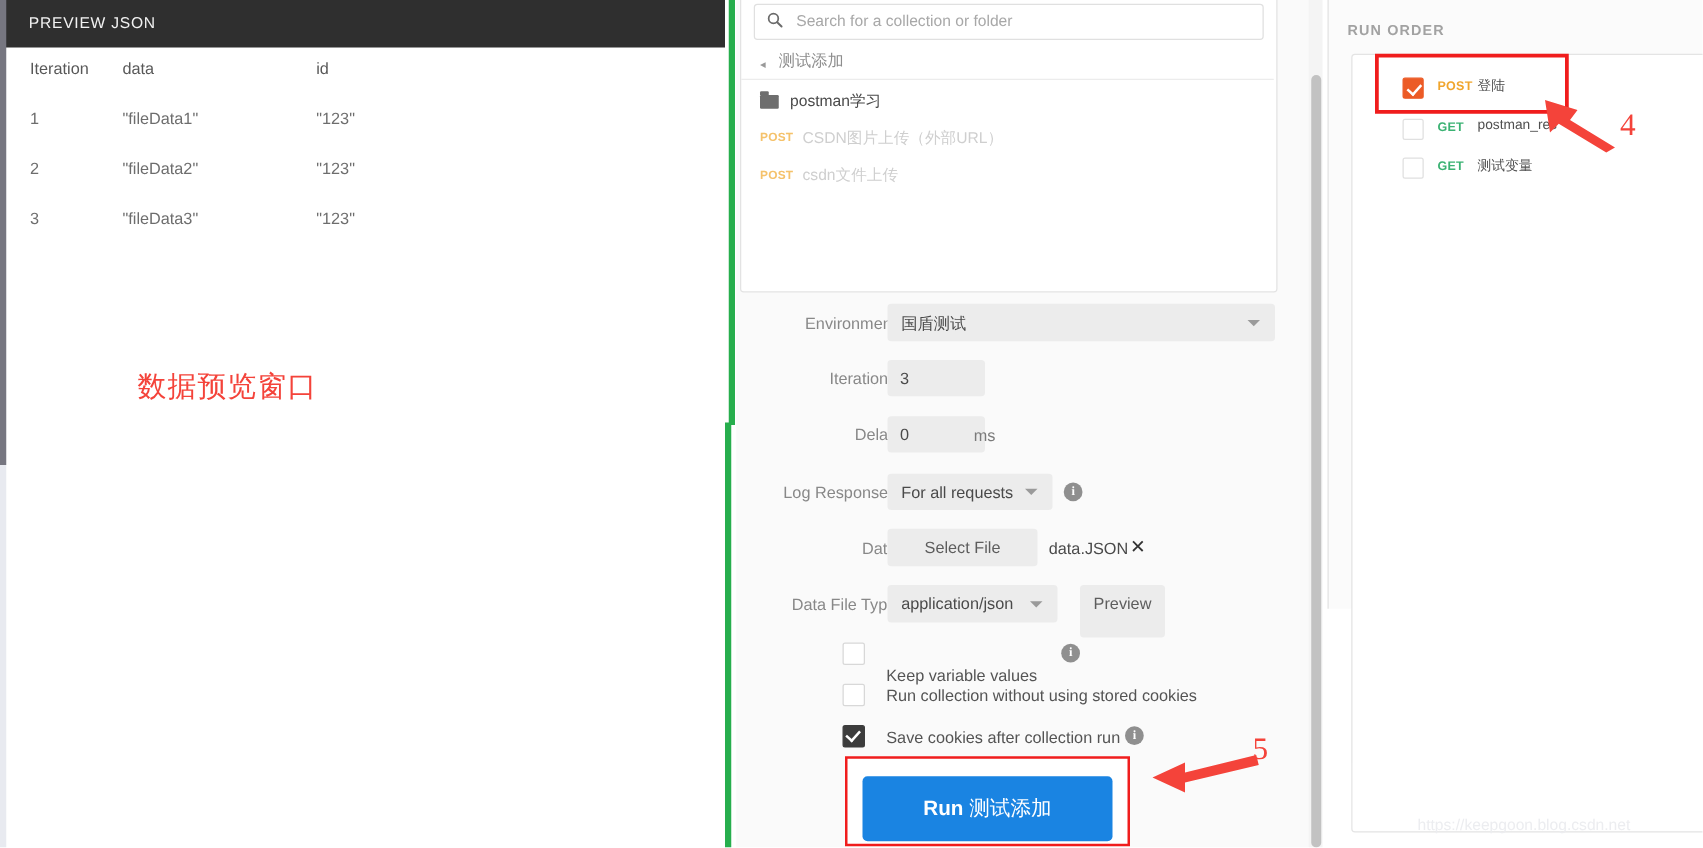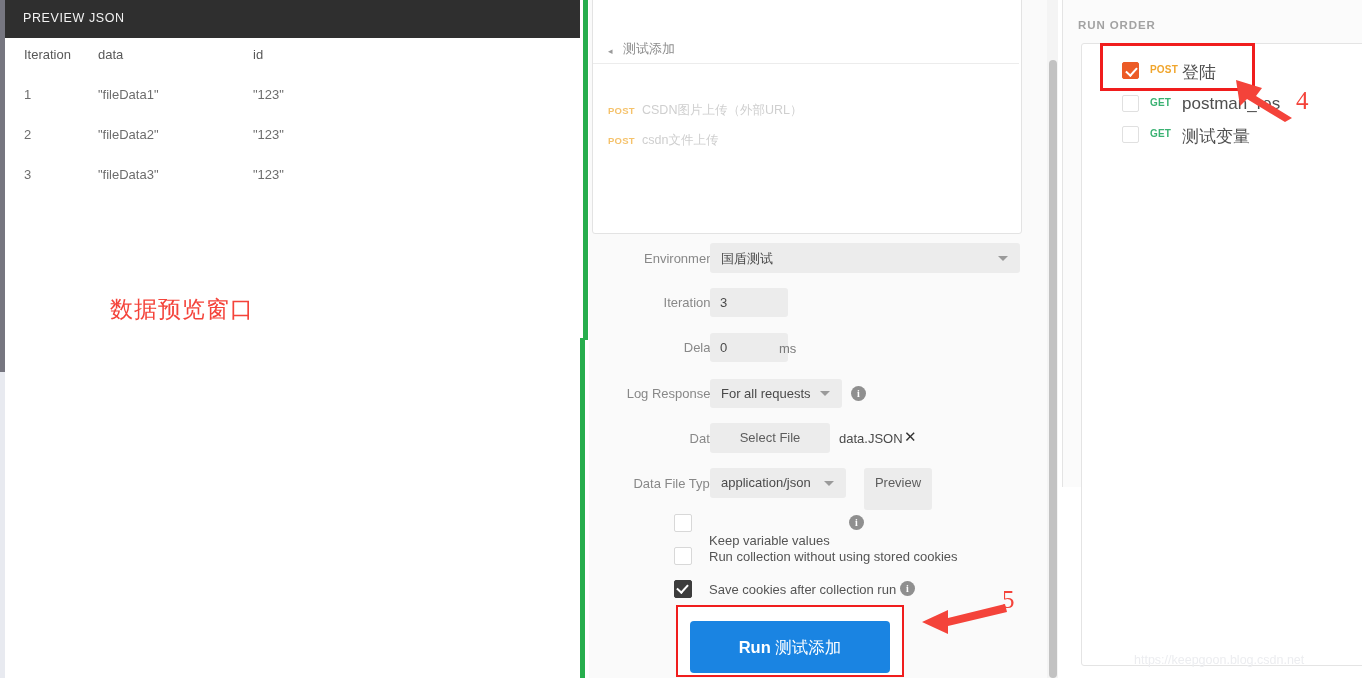--- a/index.html
+++ b/index.html
@@ -164,21 +164,21 @@
   .ro-cb.checked{background:#ec5b26;border-color:#ec5b26;}
   .ro-cb.checked:after{
     content:"";position:absolute;left:5px;top:2px;width:5px;height:9px;
     border:solid #fff;border-width:0 2px 2px 0;transform:rotate(42deg);
   }
   .ro-method{
     position:absolute;left:68px;top:9px;font-size:10px;font-weight:bold;letter-spacing:.2px;
   }
   .ro-method.post{color:#f0a52c;}
   .ro-method.get{color:#3bb273;}
-  .ro-name{position:absolute;left:100px;top:6px;font-size:17px;color:#4f4f4f;white-space:nowrap;}
+  .ro-name{position:absolute;left:100px;top:6px;font-size:11px;color:#4f4f4f;white-space:nowrap;}
   #watermark{
     position:absolute;left:1136px;top:652px;font-size:12.5px;color:#ecedf0;
     white-space:nowrap;
   }
 
   
   #ann-box-post{
     position:absolute;left:1100px;top:43px;width:155px;height:48px;
     border:3px solid #f01d1d;box-sizing:border-box;
   }
@@ -232,26 +232,37 @@
     <div id="preview-note">数据预览窗口</div>
   </div>
 
   <div id="green-bar-top"></div>
   <div id="green-bar-bottom"></div>
 
   <div id="runner-panel">
 
     <div id="collection-box">
 
+      <div id="search-wrap">
+        <svg id="search-icon" viewBox="0 0 16 16">
+          <circle cx="6.6" cy="6.6" r="4.4" fill="none" stroke="#6b6b6b" stroke-width="1.6"></circle>
+          <line x1="10" y1="10" x2="14" y2="14" stroke="#6b6b6b" stroke-width="1.8" stroke-linecap="round"></line>
+        </svg>
+        <input id="search-input" type="text" placeholder="Search for a collection or folder" style="">
+      </div>
 
       <div id="crumb-row">
         <span id="crumb-caret">◂</span>
         <span id="crumb-label">测试添加</span>
       </div>
 
+      <div class="coll-item" style="top:95px;">
+        <span class="coll-folder-icon"></span>
+        <span class="coll-folder-label">postman学习</span>
+      </div>
 
       <div class="coll-item" style="top:125px;">
         <span class="coll-method m-post">POST</span>
         <span class="coll-req-label">CSDN图片上传（外部URL）</span>
       </div>
 
       <div class="coll-item" style="top:155px;">
         <span class="coll-method m-post">POST</span>
         <span class="coll-req-label">csdn文件上传</span>
       </div>

